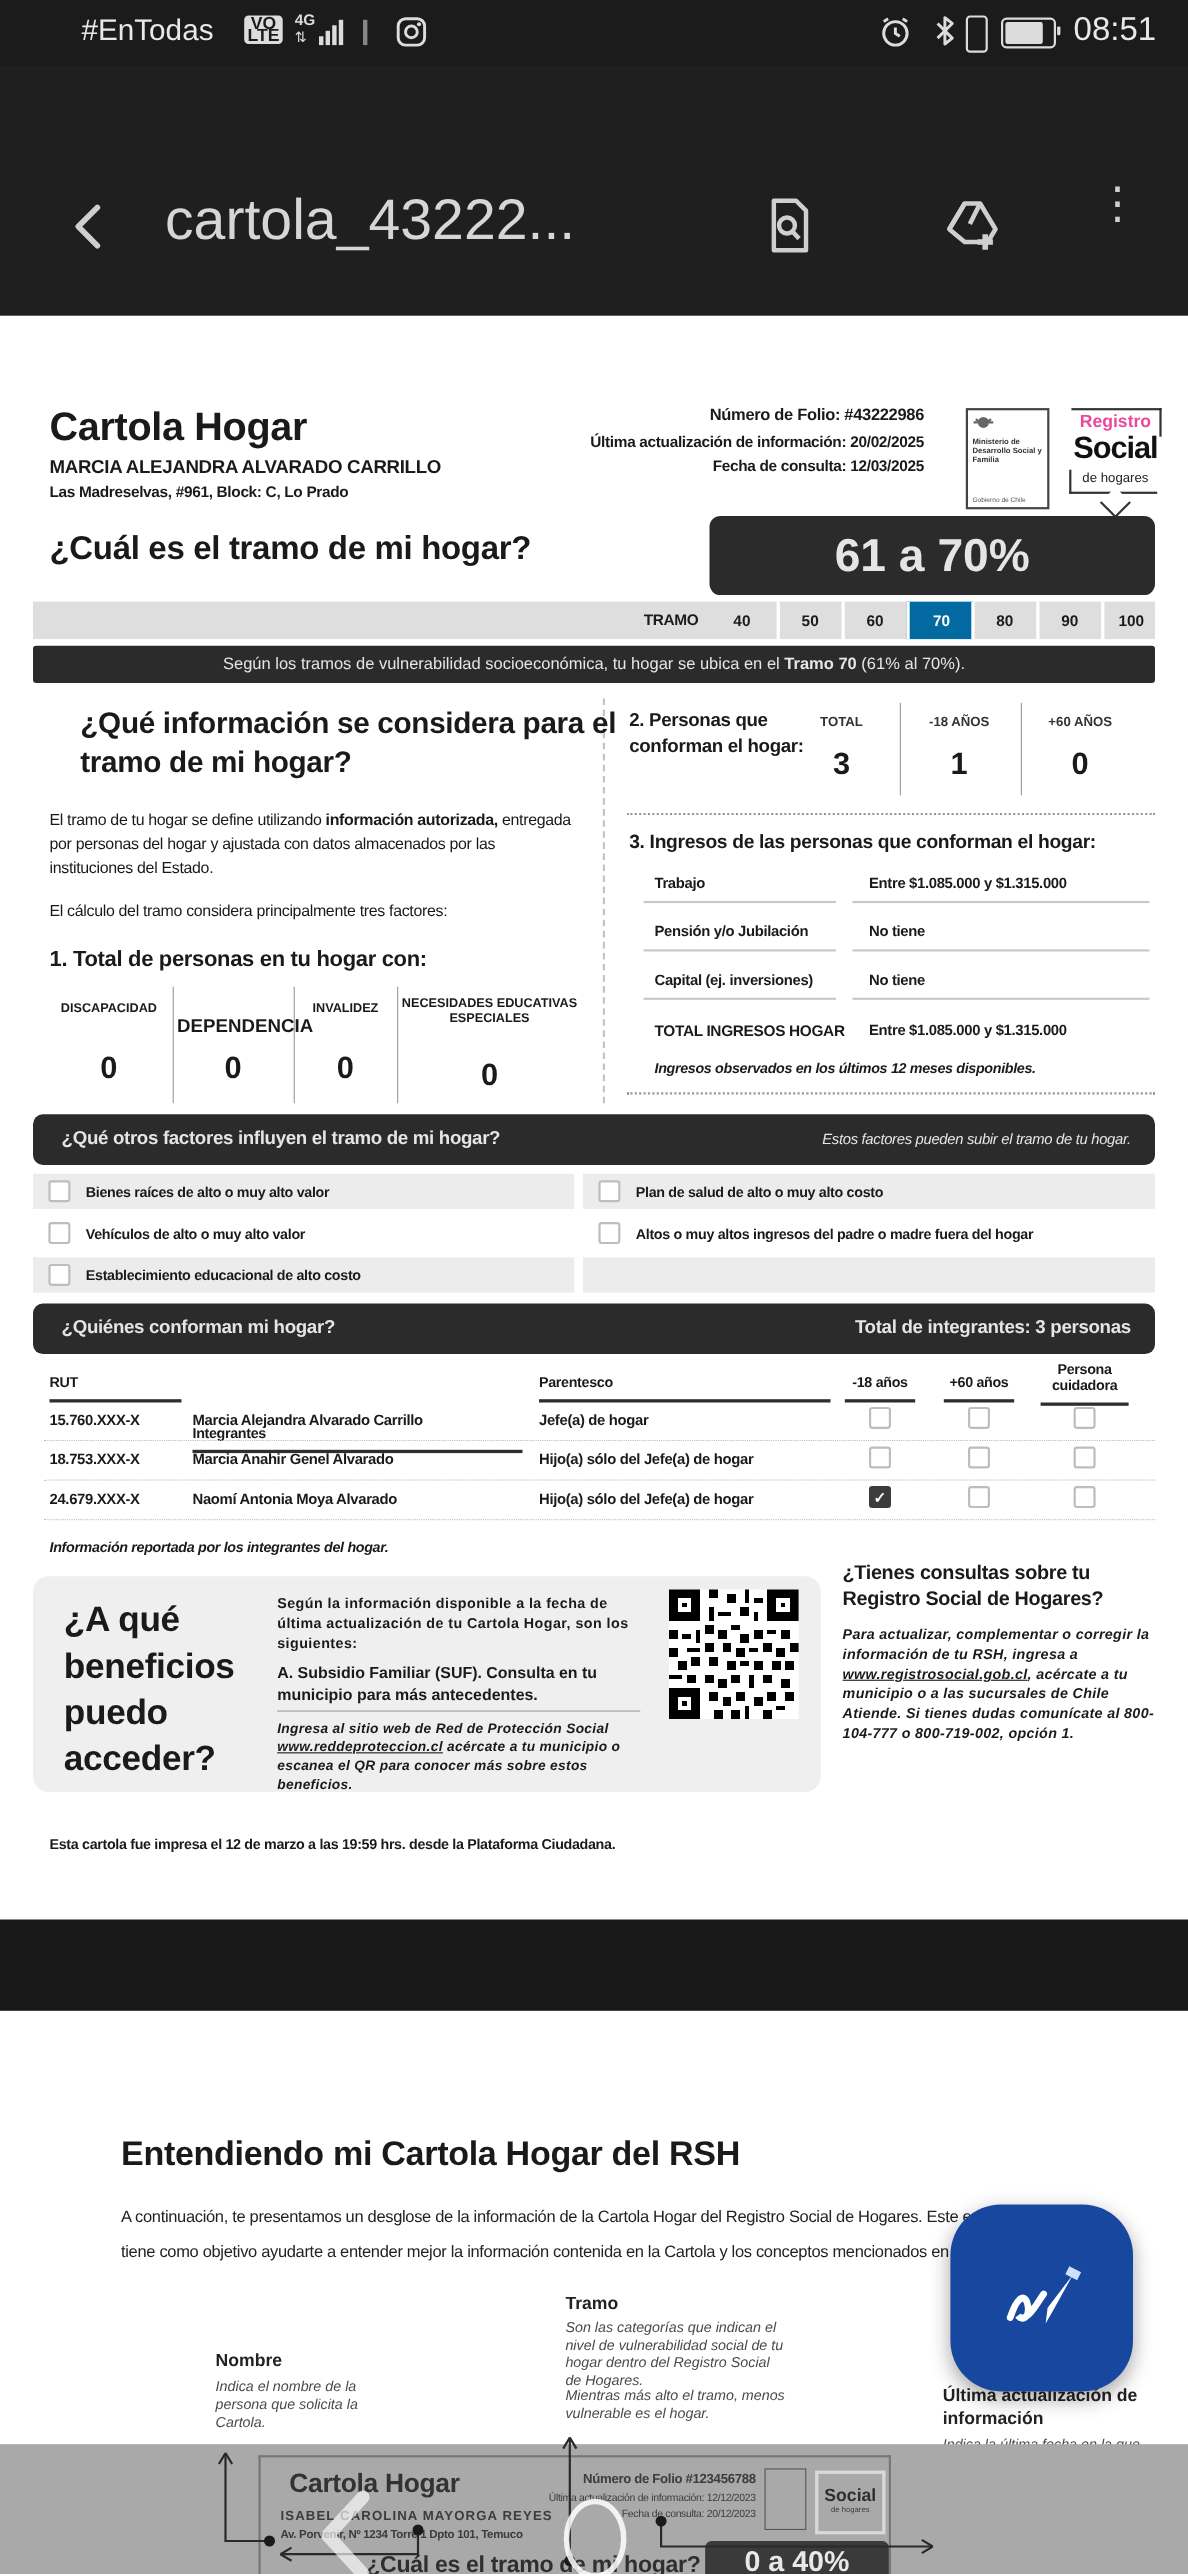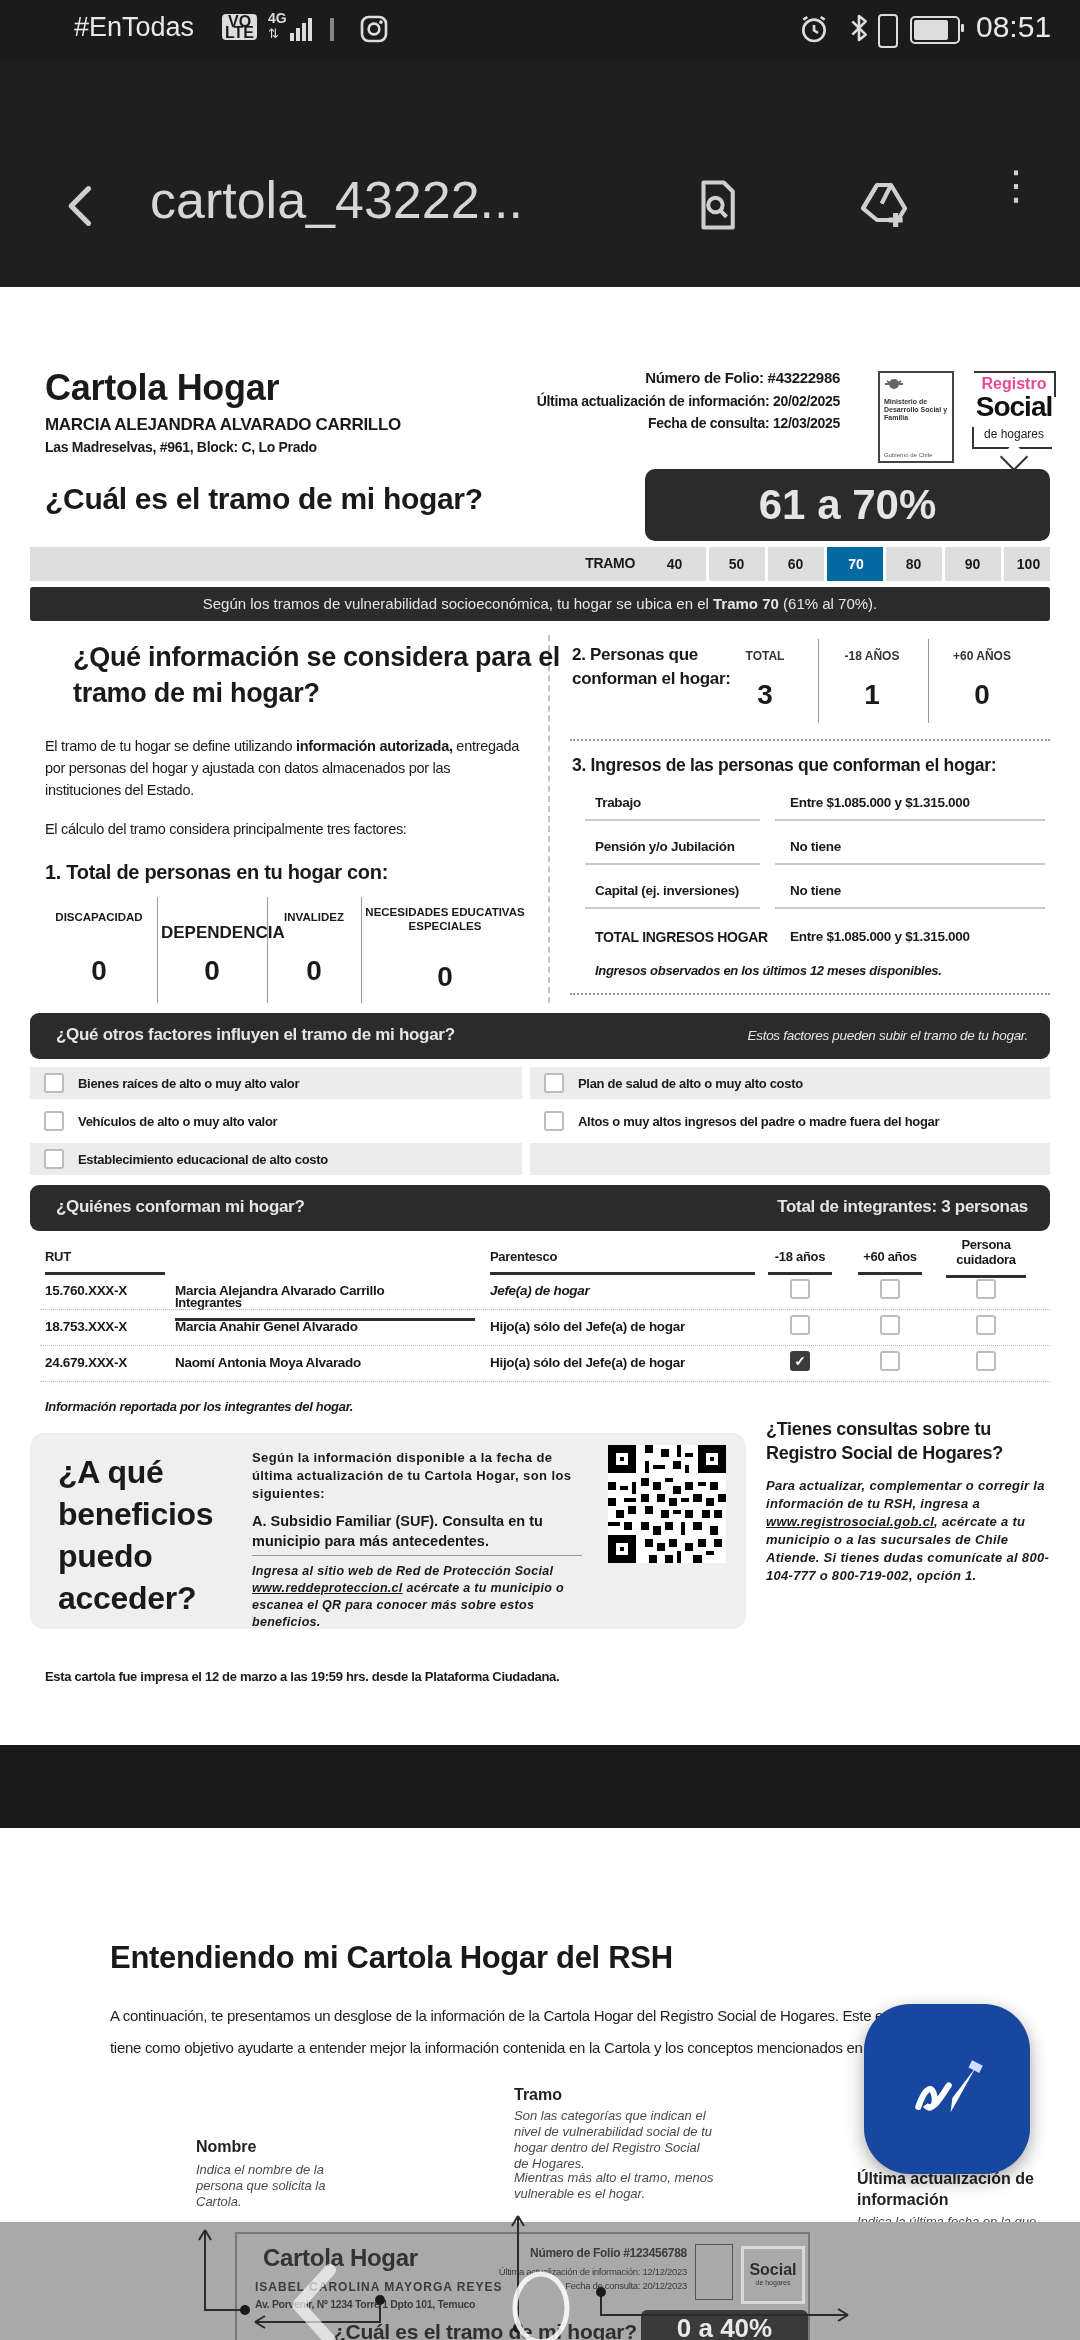--- a/index.html
+++ b/index.html
@@ -232,21 +232,21 @@
     </div>
     <div class="abs b cond" style="left:45px;top:962px;font-size:13px;border-bottom:3px solid #2e2e2e;width:120px;padding-bottom:8px;">RUT</div>
     <div class="abs b cond" style="left:175px;top:962px;font-size:13px;border-bottom:3px solid #2e2e2e;width:300px;padding-bottom:8px;margin-top:46px;">Integrantes</div>
     <div class="abs b cond" style="left:490px;top:962px;font-size:13px;border-bottom:3px solid #2e2e2e;width:265px;padding-bottom:8px;">Parentesco</div>
     <div class="abs b c cond" style="left:768px;top:962px;font-size:13px;border-bottom:3px solid #2e2e2e;width:64px;padding-bottom:8px;">-18 años</div>
     <div class="abs b c cond" style="left:858px;top:962px;font-size:13px;border-bottom:3px solid #2e2e2e;width:64px;padding-bottom:8px;">+60 años</div>
     <div class="abs b c cond" style="left:946px;top:950px;font-size:13px;border-bottom:3px solid #2e2e2e;width:80px;padding-bottom:8px;line-height:15px;">Persona cuidadora</div>
 
     <div class="abs b cond" style="left:45px;top:996px;font-size:13.5px;">15.760.XXX-X</div>
     <div class="abs b cond" style="left:175px;top:996px;font-size:13.5px;">Marcia Alejandra Alvarado Carrillo</div>
-    <div class="abs b cond" style="left:490px;top:996px;font-size:13.5px;font-style:italic;">Jefe(a) de hogar</div>
+    <div class="abs b cond" style="left:490px;top:996px;font-size:13.5px;">Jefe(a) de hogar</div>
     <span class="abs chk" style="left:790px;top:992px;"></span>
     <span class="abs chk" style="left:880px;top:992px;"></span>
     <span class="abs chk" style="left:976px;top:992px;"></span>
     <div class="abs" style="left:40px;top:1022px;width:1010px;border-top:1px dotted #bbb;"></div>
 
     <div class="abs b cond" style="left:45px;top:1032px;font-size:13.5px;">18.753.XXX-X</div>
     <div class="abs b cond" style="left:175px;top:1032px;font-size:13.5px;">Marcia Anahir Genel Alvarado</div>
     <div class="abs b cond" style="left:490px;top:1032px;font-size:13.5px;">Hijo(a) sólo del Jefe(a) de hogar</div>
     <span class="abs chk" style="left:790px;top:1028px;"></span>
     <span class="abs chk" style="left:880px;top:1028px;"></span>

